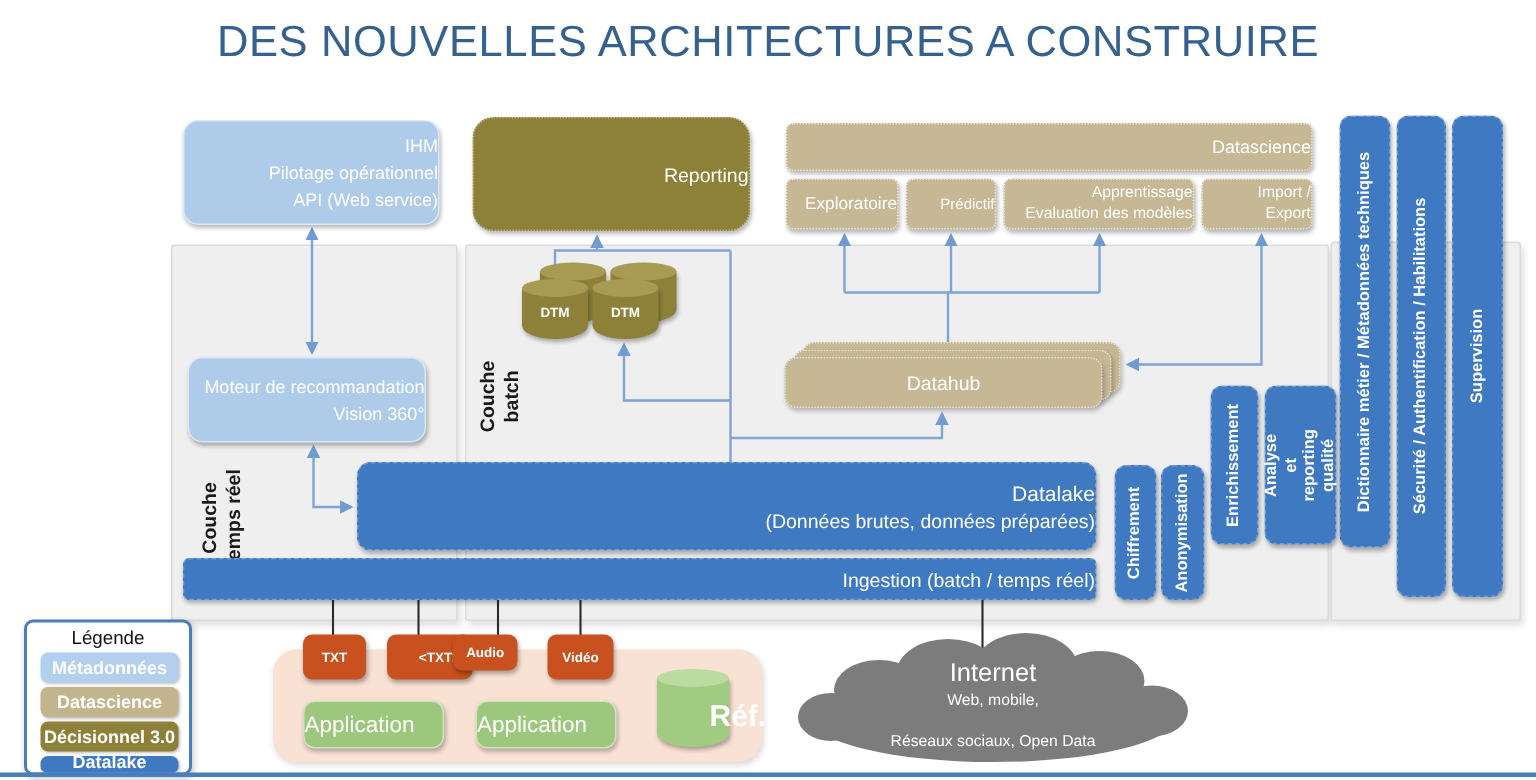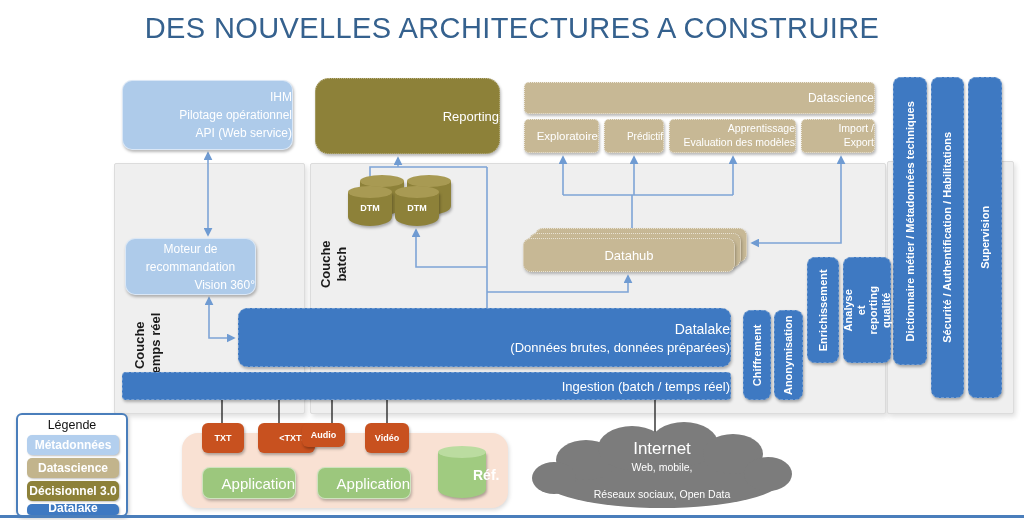--- a/index.html
+++ b/index.html
@@ -33,21 +33,21 @@
   .cyl{position:absolute;}
   .cyl-top{position:absolute;left:0;right:0;top:0;height:12px;border-radius:50%;}
   .cyl-body{position:absolute;left:0;right:0;top:6px;bottom:0;border-radius:0 0 50% 50%/0 0 9px 9px;
             box-shadow:1px 2px 3px rgba(0,0,0,.3);}
   .cyl-lbl{position:absolute;left:0;right:0;top:42%;text-align:center;color:#fff;font-weight:bold;}
   .olive-top{background:#A89A53;} .olive-body{background:#8D8139;}
   .green-top{background:#BBDCA0;} .green-body{background:#A0CB80;}
   .redbox{position:absolute;background:#C8511F;border-radius:6px;box-shadow:1px 2px 3px rgba(0,0,0,.3);
           display:flex;align-items:center;justify-content:center;color:#fff;font-size:9px;font-weight:bold;}
   .greenbox{position:absolute;background:#9CC77D;border-radius:8px;border:1px solid rgba(255,255,255,.5);
-            box-shadow:1px 2px 3px rgba(0,0,0,.25);display:flex;align-items:center;justify-content:flex-end;
+            box-shadow:1px 2px 3px rgba(0,0,0,.25);display:flex;align-items:center;justify-content:flex-start;
             color:#fff;font-size:15px;box-sizing:border-box;}
   .peach{position:absolute;background:#F9E1D3;border-radius:16px;box-shadow:1px 2px 4px rgba(0,0,0,.15);}
   .cloudwrap{position:absolute;left:528px;top:418px;width:268px;height:96px;}
   .cloudtxt{position:absolute;inset:0;display:flex;flex-direction:column;align-items:center;
             justify-content:center;color:#fff;padding-top:6px;box-sizing:border-box;}
   .legend{position:absolute;left:16px;top:413px;width:112px;height:104px;background:#fff;
           border:2px solid #4A7EBB;border-radius:6px;box-shadow:1px 2px 4px rgba(0,0,0,.2);box-sizing:border-box;}
   .lg-title{position:absolute;top:3px;left:0;width:100%;text-align:center;font-size:12.5px;color:#111;}
   .lg-item{position:absolute;left:9px;width:92px;height:20px;border-radius:5px;display:flex;
            align-items:center;justify-content:center;color:#fff;font-size:12px;font-weight:bold;
@@ -175,21 +175,21 @@
       <div class="cyl-top olive-top"></div>
     <div class="cyl-lbl" style="font-size:9px;">DTM</div>
   </div>
 
   <div class="hub" style="left:535px;top:228px;"></div>
   <div class="hub" style="left:529px;top:233px;"></div>
   <div class="hub" style="left:523px;top:238px;">
     <span>Datahub</span>
   </div>
 
-  <div class="box lblue" style="left:125px;top:238px;width:131px;height:57px;font-size:12px;line-height:1.5;">
+  <div class="box lblue" style="left:125px;top:238px;width:159px;height:57px;font-size:12px;line-height:1.5;">
     <div>Moteur de recommandation</div>
     <div>Vision 360°</div>
   </div>
 
   <div class="box bluebg" style="left:238px;top:308px;width:493px;height:59px;">
     <div style="font-size:14px;">Datalake</div>
     <div style="font-size:13px;margin-top:3px;">(Données brutes, données préparées)</div>
   </div>
   <div class="box bluebg" style="left:122px;top:372px;width:609px;height:28px;border-radius:4px;font-size:13px;">
     <div>Ingestion (batch / temps réel)</div>
@@ -213,21 +213,21 @@
   <div class="greenbox" style="left:202px;top:467px;width:94px;height:32px;">
     <span>Application</span>
   </div>
   <div class="greenbox" style="left:317px;top:467px;width:94px;height:32px;">
     <span>Application</span>
   </div>
 
   <div class="cyl" style="left:438px;top:446px;width:48px;height:52px;">
     <div class="cyl-body green-body"></div>
       <div class="cyl-top green-top"></div>
-    <div class="cyl-lbl" style="font-size:14px;top:40%;padding-left:35px;">Réf.</div>
+    <div class="cyl-lbl" style="font-size:20px;top:40%;padding-left:35px;">Réf.</div>
   </div>
 
   <div class="cloudwrap">
     <svg width="268" height="96" viewBox="0 0 268 96">
       <g fill="#7C7C7C">
         <ellipse cx="134" cy="60" rx="122" ry="30"></ellipse>
         <ellipse cx="58" cy="42" rx="30" ry="20"></ellipse>
         <ellipse cx="104" cy="30" rx="34" ry="22"></ellipse>
         <ellipse cx="156" cy="26" rx="34" ry="22"></ellipse>
         <ellipse cx="205" cy="36" rx="30" ry="20"></ellipse>

